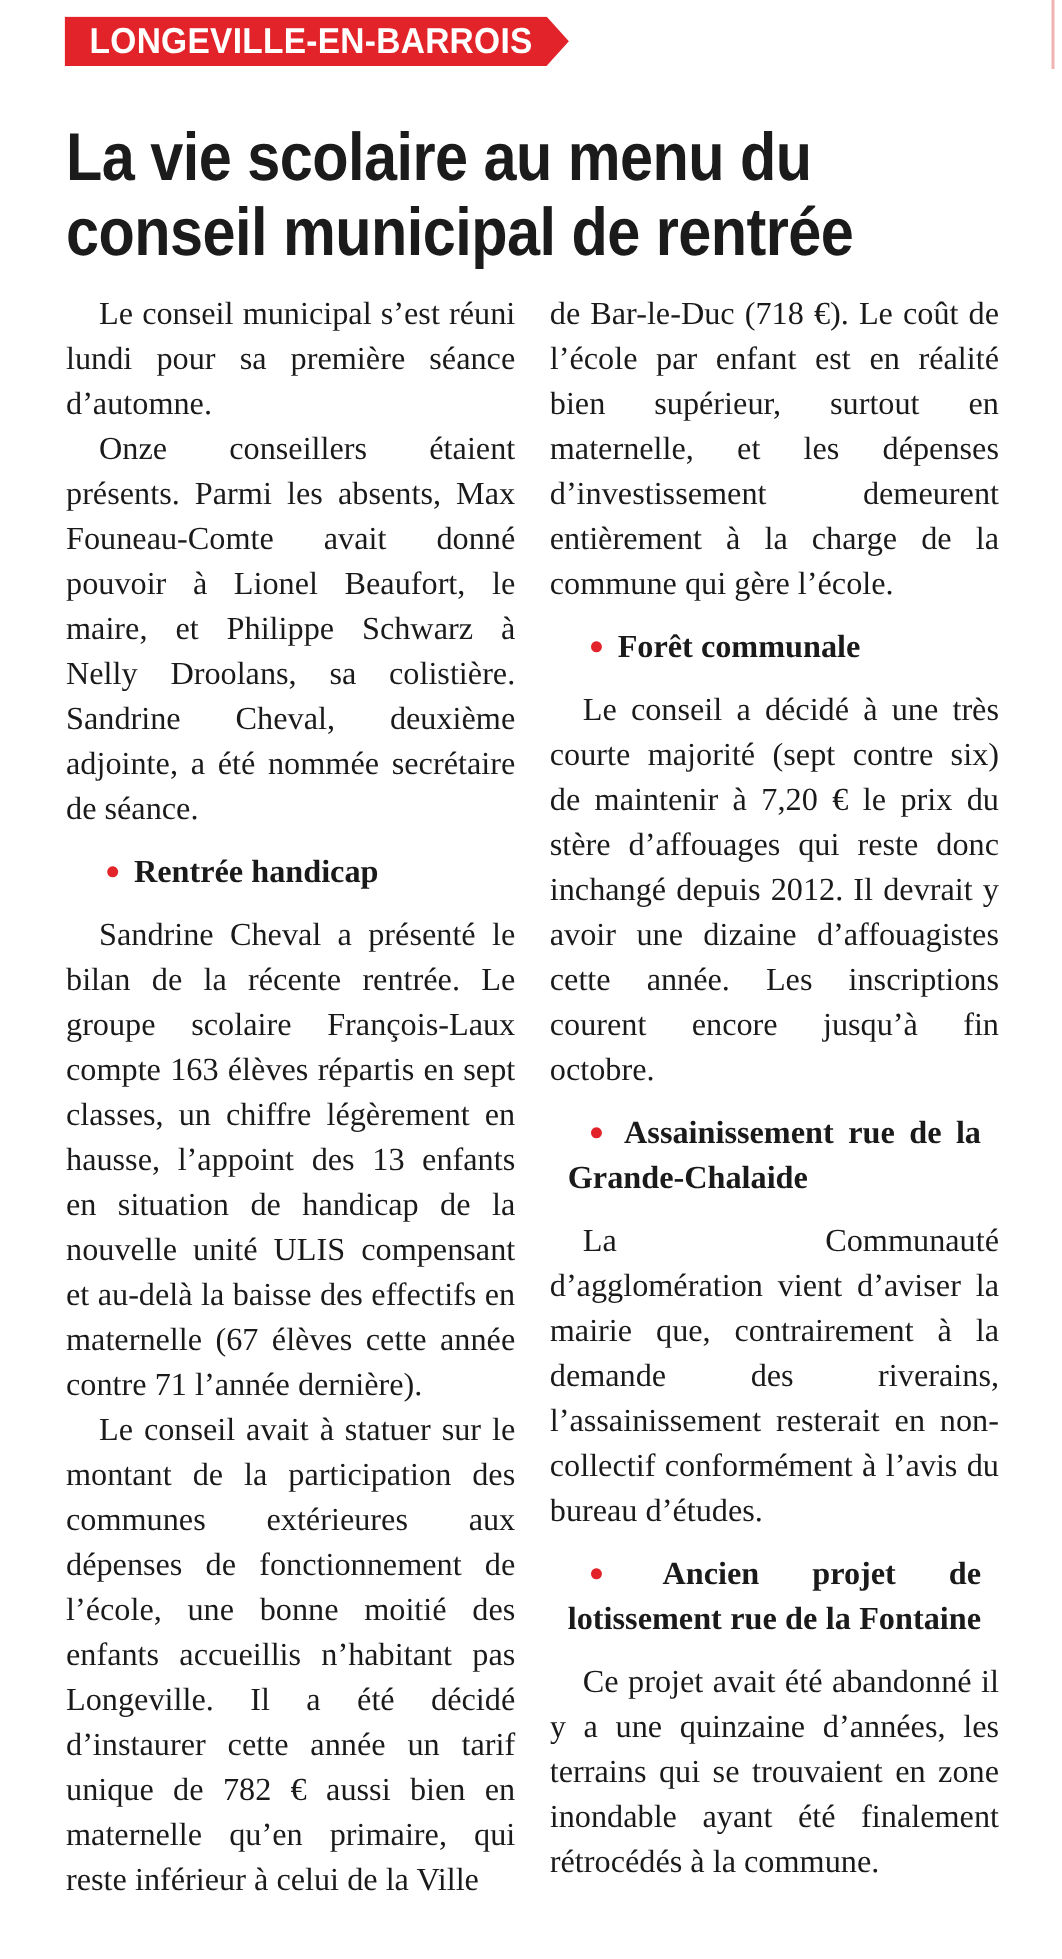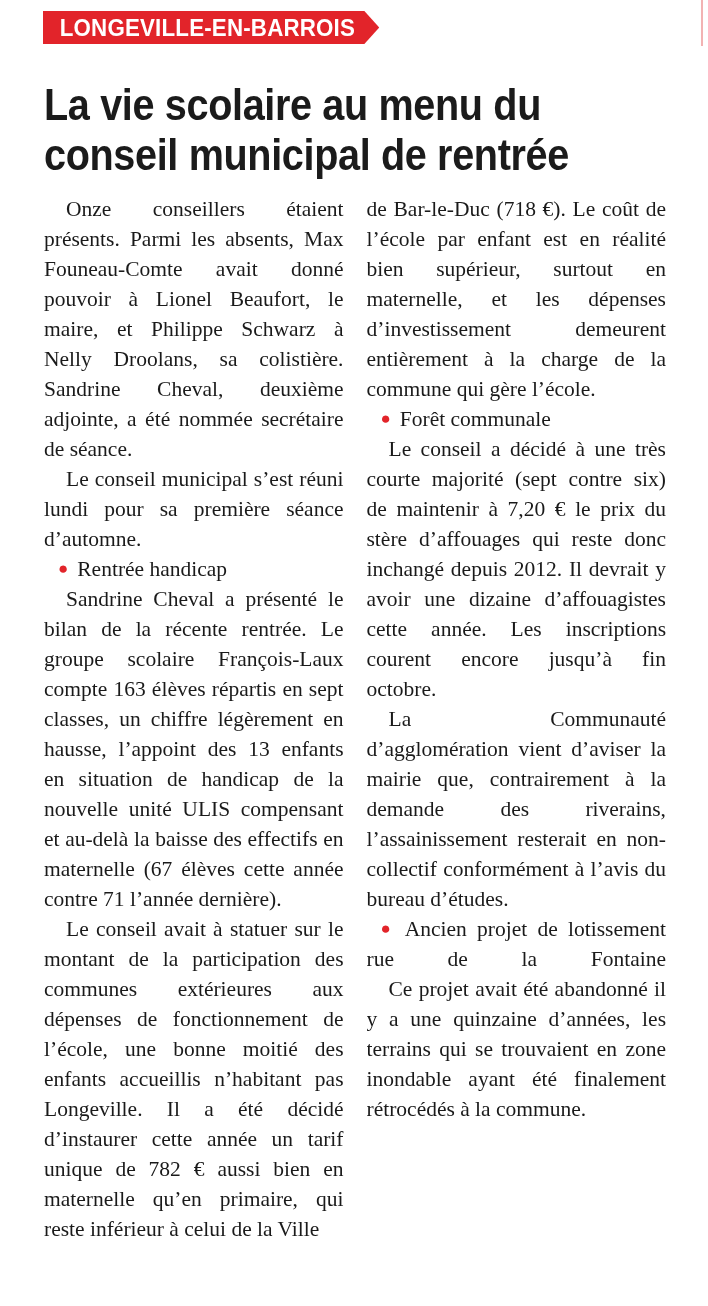--- a/index.html
+++ b/index.html
@@ -87,24 +87,24 @@
     text-align: justify;
     text-justify: inter-word;
     font-size: 21.5px;
     line-height: 30px;
     text-indent: 22px;
     hyphens: manual;
     word-spacing: 0px;
   }
   .para.noindent { text-indent: 0; }
   .subhead {
-    margin: 0;
+    margin: 12px;
     font-size: 21.5px;
     line-height: 30px;
-    font-weight: normal;
+    font-weight: bold;
     text-align: justify;
     text-indent: 0;
     padding-left: 0;
   }
   .subhead .bullet {
     color: #e2242a;
     font-size: 17px;
     line-height: 1;
     vertical-align: 2px;
     padding-left: 14px;
@@ -121,28 +121,29 @@
   <span class="kicker">LONGEVILLE-EN-BARROIS</span>
 </div>
 
 <h1 class="headline">
   <span class="hl-line">La vie scolaire au menu du</span>
   <span class="hl-line">conseil municipal de rentrée</span>
 </h1>
 
 <div class="columns">
   <div class="col">
+    <p class="para">Le conseil municipal s’est réuni lundi pour sa première séance d’automne.</p>
     <p class="para">Onze conseillers étaient présents. Parmi les absents, Max Founeau-Comte avait donné pouvoir à Lionel Beaufort, le maire, et Philippe Schwarz à Nelly Droolans, sa colistière. Sandrine Cheval, deuxième adjointe, a été nommée secrétaire de séance.</p>
-    <p class="para">Le conseil municipal s’est réuni lundi pour sa première séance d’automne.</p>
     <p class="subhead"><span class="bullet">●</span><span>Rentrée handicap</span></p>
     <p class="para">Sandrine Cheval a présenté le bilan de la récente rentrée. Le groupe scolaire François-Laux compte 163 élèves répartis en sept classes, un chiffre légèrement en hausse, l’appoint des 13 enfants en situation de handicap de la nouvelle unité ULIS compensant et au-delà la baisse des effectifs en maternelle (67 élèves cette année contre 71 l’année dernière).</p>
     <p class="para">Le conseil avait à statuer sur le montant de la participation des communes extérieures aux dépenses de fonctionnement de l’école, une bonne moitié des enfants accueillis n’habitant pas Longeville. Il a été décidé d’instaurer cette année un tarif unique de 782 € aussi bien en maternelle qu’en primaire, qui reste inférieur à celui de la Ville</p>
   </div>
   <div class="col">
     <p class="para noindent">de Bar-le-Duc (718 €). Le coût de l’école par enfant est en réalité bien supérieur, surtout en maternelle, et les dépenses d’investissement demeurent entièrement à la charge de la commune qui gère l’école.</p>
     <p class="subhead"><span class="bullet">●</span><span>Forêt communale</span></p>
     <p class="para">Le conseil a décidé à une très courte majorité (sept contre six) de maintenir à 7,20 € le prix du stère d’affouages qui reste donc inchangé depuis 2012. Il devrait y avoir une dizaine d’affouagistes cette année. Les inscriptions courent encore jusqu’à fin octobre.</p>
+    <p class="subhead stretch"><span class="bullet">●</span><span>Assainissement rue de la Grande-Chalaide</span></p>
     <p class="para">La Communauté d’agglomération vient d’aviser la mairie que, contrairement à la demande des riverains, l’assainissement resterait en non-collectif conformément à l’avis du bureau d’études.</p>
     <p class="subhead stretch"><span class="bullet">●</span><span>Ancien projet de lotissement rue de la Fontaine</span></p>
     <p class="para">Ce projet avait été abandonné il y a une quinzaine d’années, les terrains qui se trouvaient en zone inondable ayant été finalement rétrocédés à la commune.</p>
 
   </div>
 </div>
 
 </body></html>

